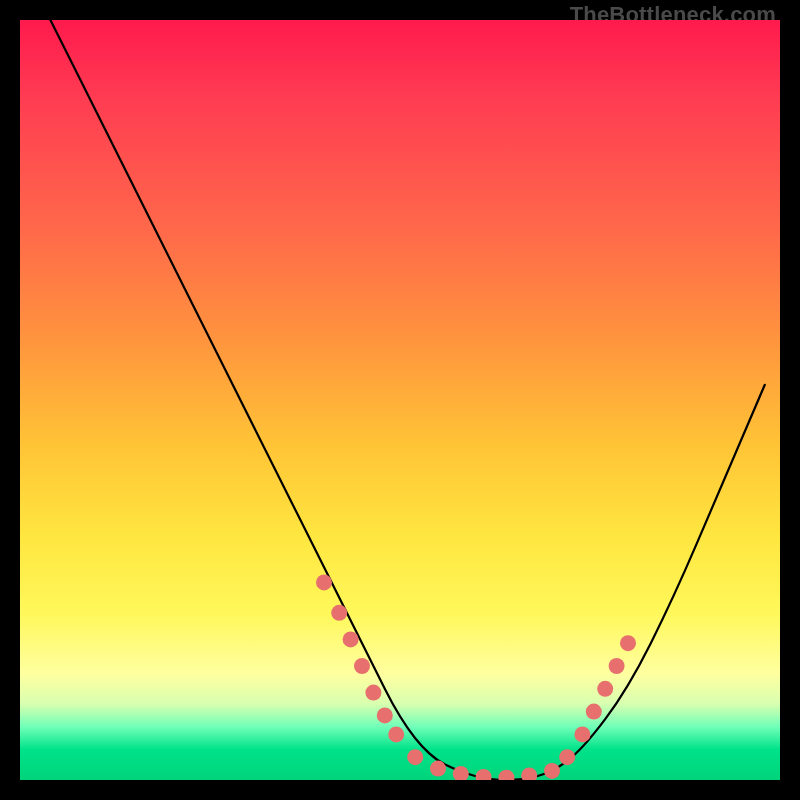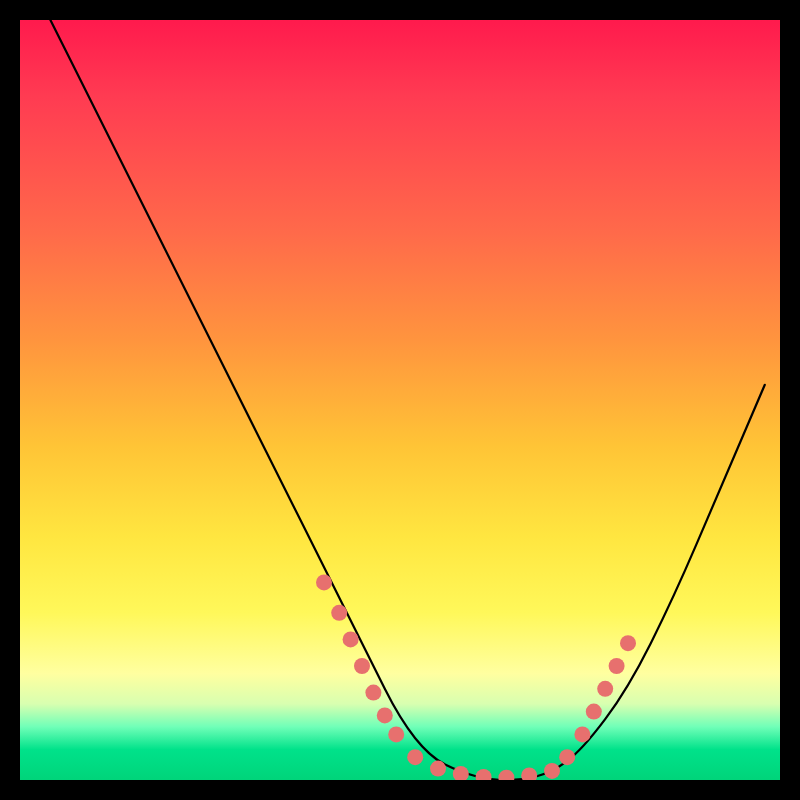--- a/index.html
+++ b/index.html
@@ -67,20 +67,21 @@
   }
   .dot {
     fill: #e7706e;
     stroke: none;
   }
 </style>
 </head>
 <body>
 
 <div class="outer">
+  <div class="watermark">TheBottleneck.com</div>
   <div class="plot">
     <svg class="overlay" viewBox="0 0 760 760" preserveAspectRatio="none">
       <path id="curve-path" class="curve" d="M 30.4 0.0 Q 30.4 0.0 53.2 45.6 Q 76.0 91.2 98.8 136.8 Q 121.6 182.4 144.4 228.0 Q 167.2 273.6 190.0 319.2 Q 212.8 364.8 235.6 410.4 Q 258.4 456.0 281.2 501.6 Q 304.0 547.2 326.8 592.8 Q 349.6 638.4 364.8 668.8 Q 380.0 699.2 395.2 718.2 Q 410.4 737.2 425.6 744.8 Q 440.8 752.4 456.0 756.2 Q 471.2 760.0 486.4 760.0 Q 501.6 760.0 516.8 756.2 Q 532.0 752.4 547.2 741.0 Q 562.4 729.6 585.2 699.2 Q 608.0 668.8 630.8 623.2 Q 653.6 577.6 676.4 524.4 Q 699.2 471.2 722.0 418.0 T 744.8 364.8"></path>
       <g id="marker-group">
           <circle cx="304.0" cy="562.4" r="8" class="dot" fill="#e7706e"></circle>
           <circle cx="319.2" cy="592.8" r="8" class="dot" fill="#e7706e"></circle>
           <circle cx="330.6" cy="619.4" r="8" class="dot" fill="#e7706e"></circle>
           <circle cx="342.0" cy="646.0" r="8" class="dot" fill="#e7706e"></circle>
           <circle cx="353.4" cy="672.6" r="8" class="dot" fill="#e7706e"></circle>
           <circle cx="364.8" cy="695.4" r="8" class="dot" fill="#e7706e"></circle>

